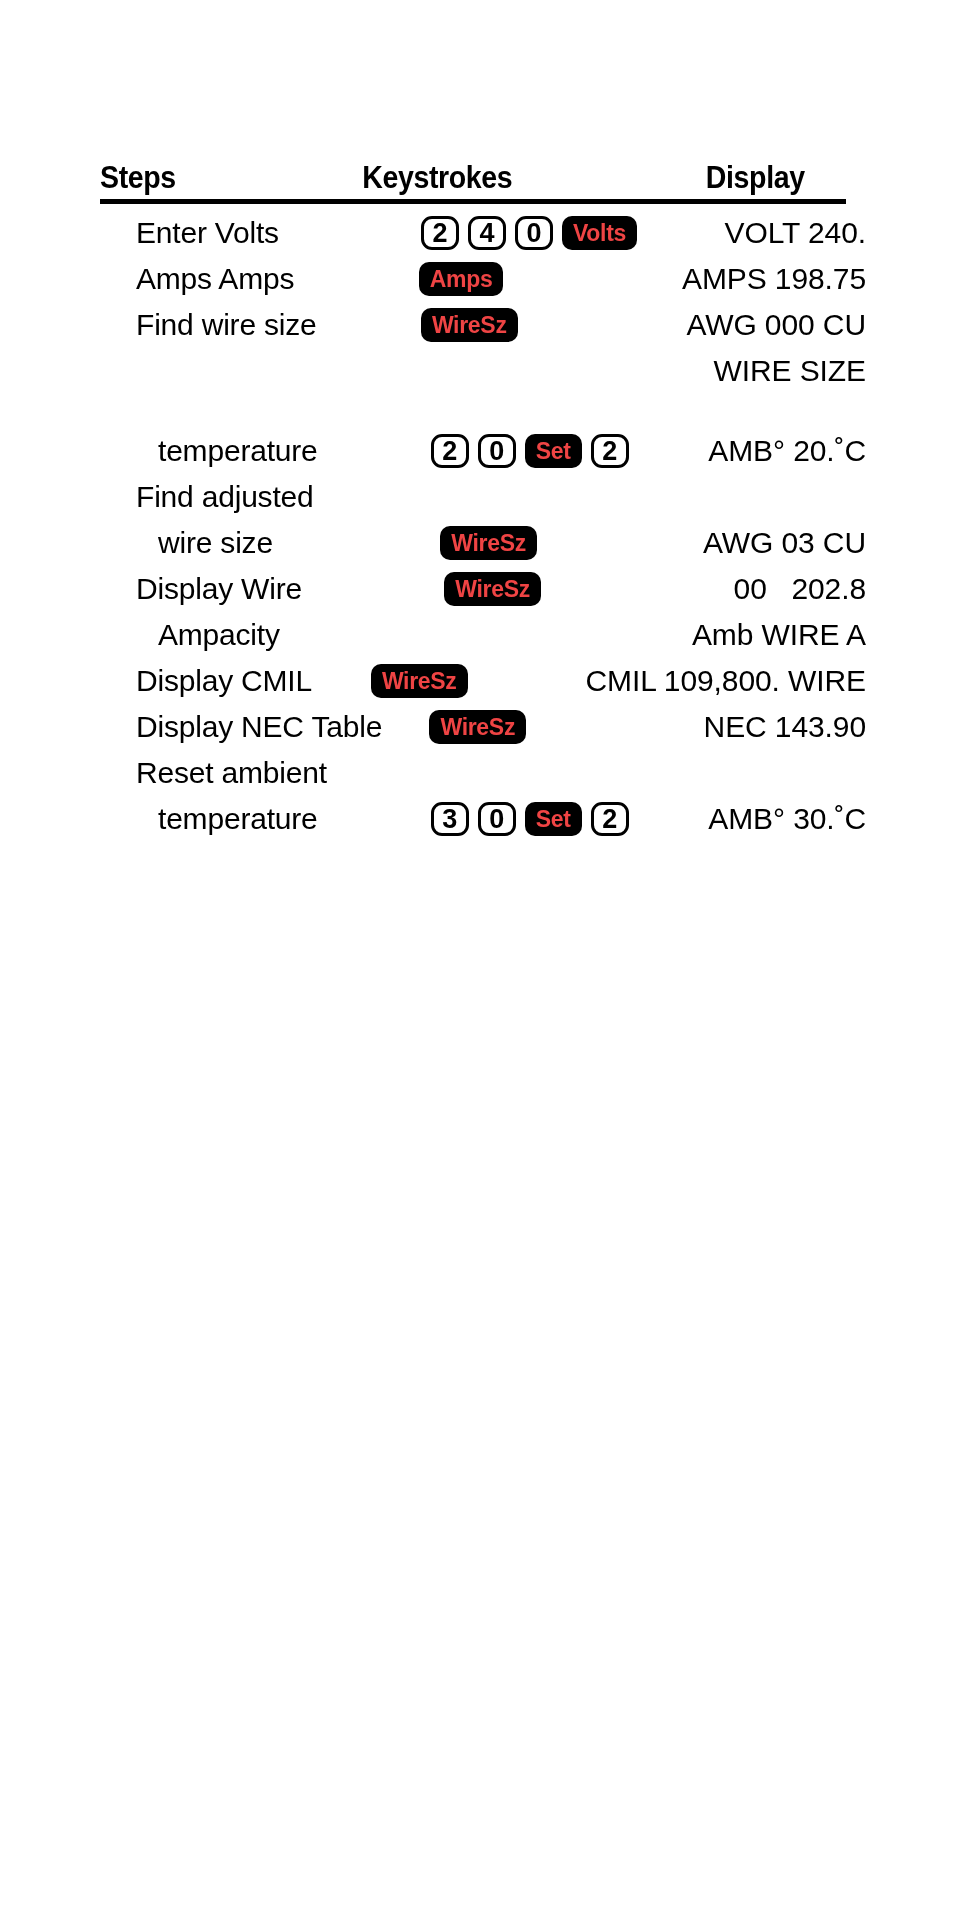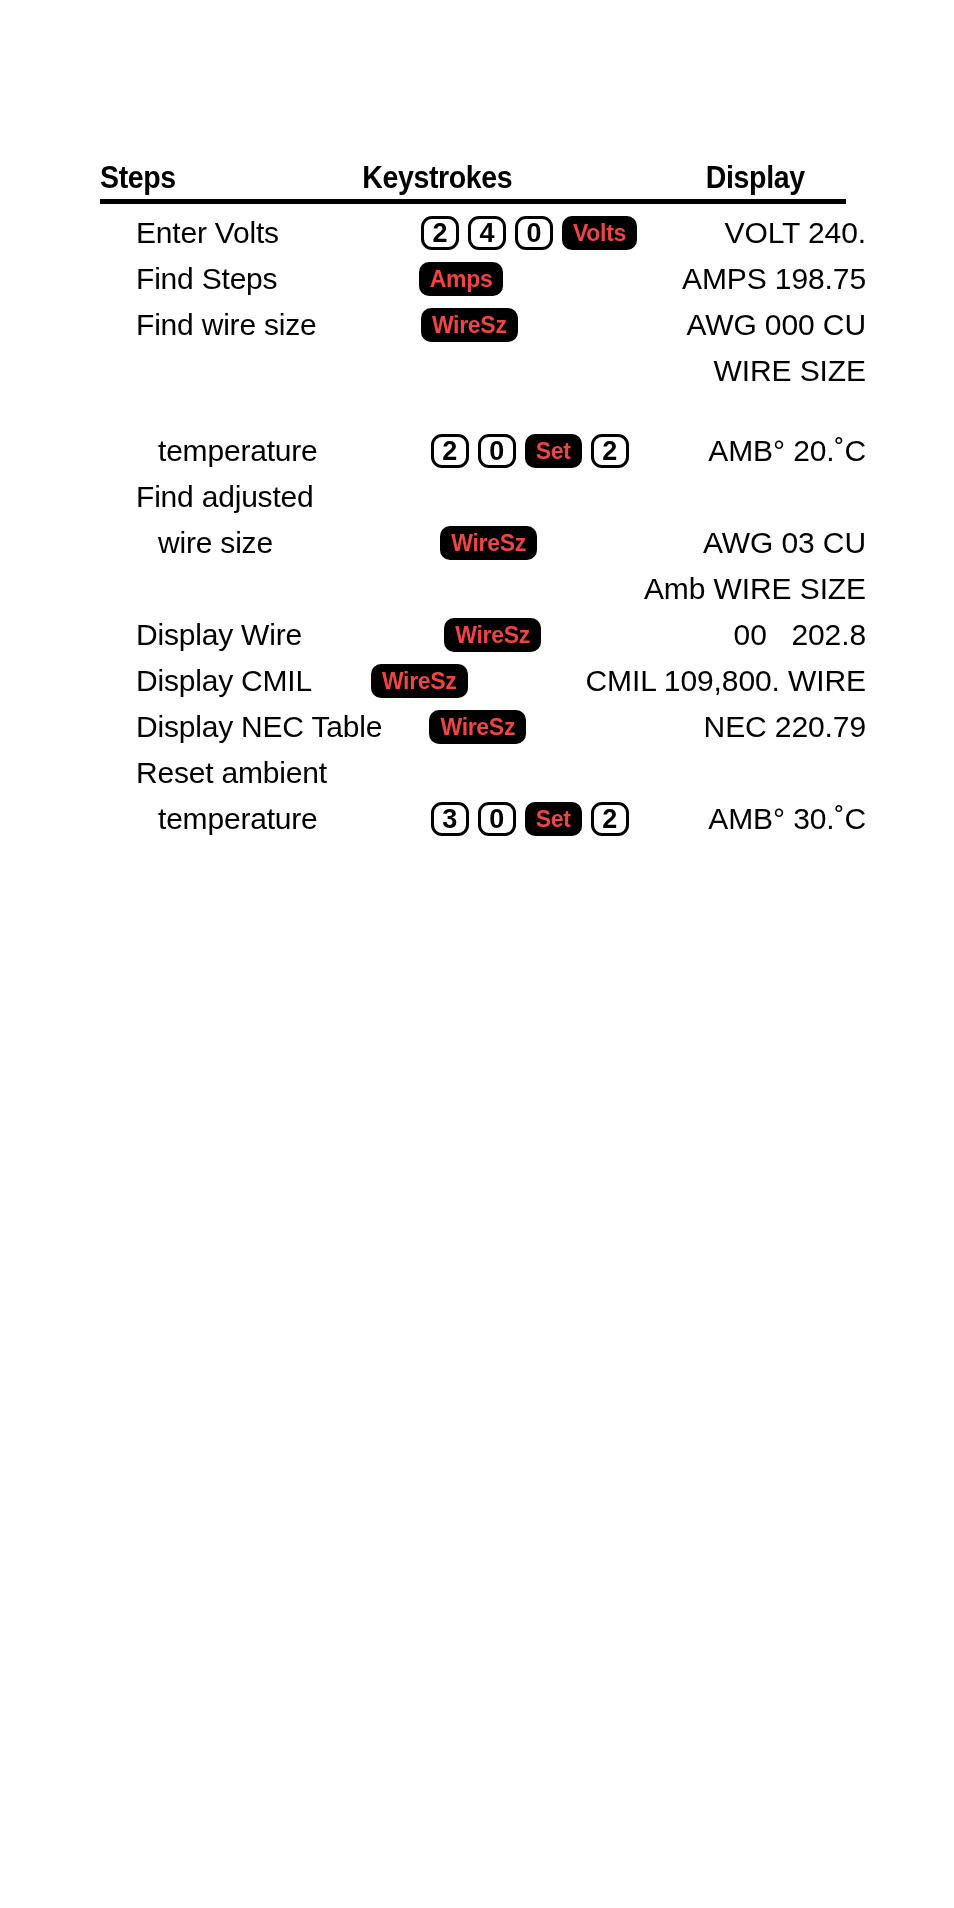--- a/index.html
+++ b/index.html
@@ -135,21 +135,21 @@
         <div class="col-steps">Enter Volts</div>
         <div class="col-keys">
           <span class="key-num">2</span>
           <span class="key-num">4</span>
           <span class="key-num">0</span>
           <span class="key-fn">Volts</span>
         </div>
         <div class="col-display">VOLT 240.</div>
       </div>
       <div class="row">
-        <div class="col-steps">Find Steps</div>
+        <div class="col-steps">Amps Amps</div>
         <div class="col-keys" style="padding-left: 24px; text-decoration: underline;">
           <span class="key-fn">Amps</span>
         </div>
         <div class="col-display">AMPS 198.75</div>
       </div>
       <div class="row">
         <div class="col-steps">Find wire size</div>
         <div class="col-keys" style="padding-left: 24px;">
           <span class="key-fn">WireSz</span>
         </div>
@@ -177,44 +177,44 @@
         <div class="col-display"></div>
       </div>
       <div class="row">
         <div class="col-steps indent">wire size</div>
         <div class="col-keys" style="padding-left: 24px;">
           <span class="key-fn">WireSz</span>
         </div>
         <div class="col-display">AWG 03 CU</div>
       </div>
       <div class="row">
-        <div class="col-steps"></div>
-        <div class="col-keys"></div>
-        <div class="col-display">Amb WIRE SIZE</div>
-      </div>
-      <div class="row">
         <div class="col-steps">Display Wire</div>
         <div class="col-keys" style="padding-left: 24px;">
           <span class="key-fn">WireSz</span>
         </div>
         <div class="col-display">00   202.8</div>
       </div>
       <div class="row">
+        <div class="col-steps indent">Ampacity</div>
+        <div class="col-keys"></div>
+        <div class="col-display">Amb WIRE A</div>
+      </div>
+      <div class="row">
         <div class="col-steps">Display CMIL</div>
         <div class="col-keys" style="padding-left: 24px;">
           <span class="key-fn">WireSz</span>
         </div>
         <div class="col-display">CMIL 109,800. WIRE</div>
       </div>
       <div class="row">
         <div class="col-steps">Display NEC Table</div>
         <div class="col-keys" style="padding-left: 24px;">
           <span class="key-fn">WireSz</span>
         </div>
-        <div class="col-display">NEC 220.79</div>
+        <div class="col-display">NEC 143.90</div>
       </div>
       <div class="row">
         <div class="col-steps">Reset ambient</div>
         <div class="col-keys"></div>
         <div class="col-display"></div>
       </div>
       <div class="row">
         <div class="col-steps indent">temperature</div>
         <div class="col-keys">
           <span class="key-num">3</span>

